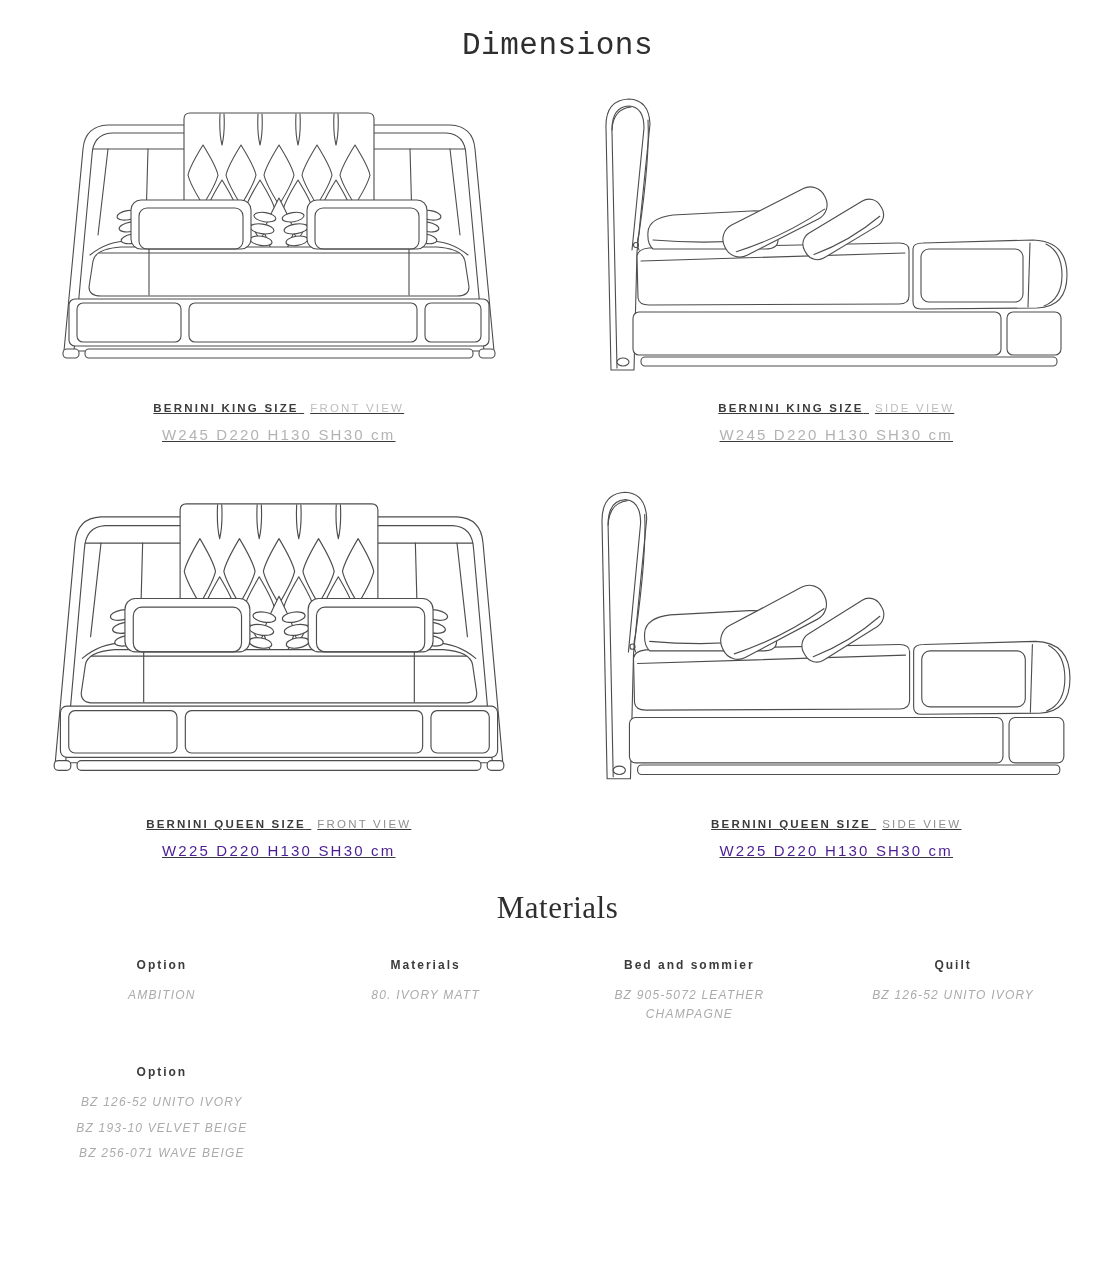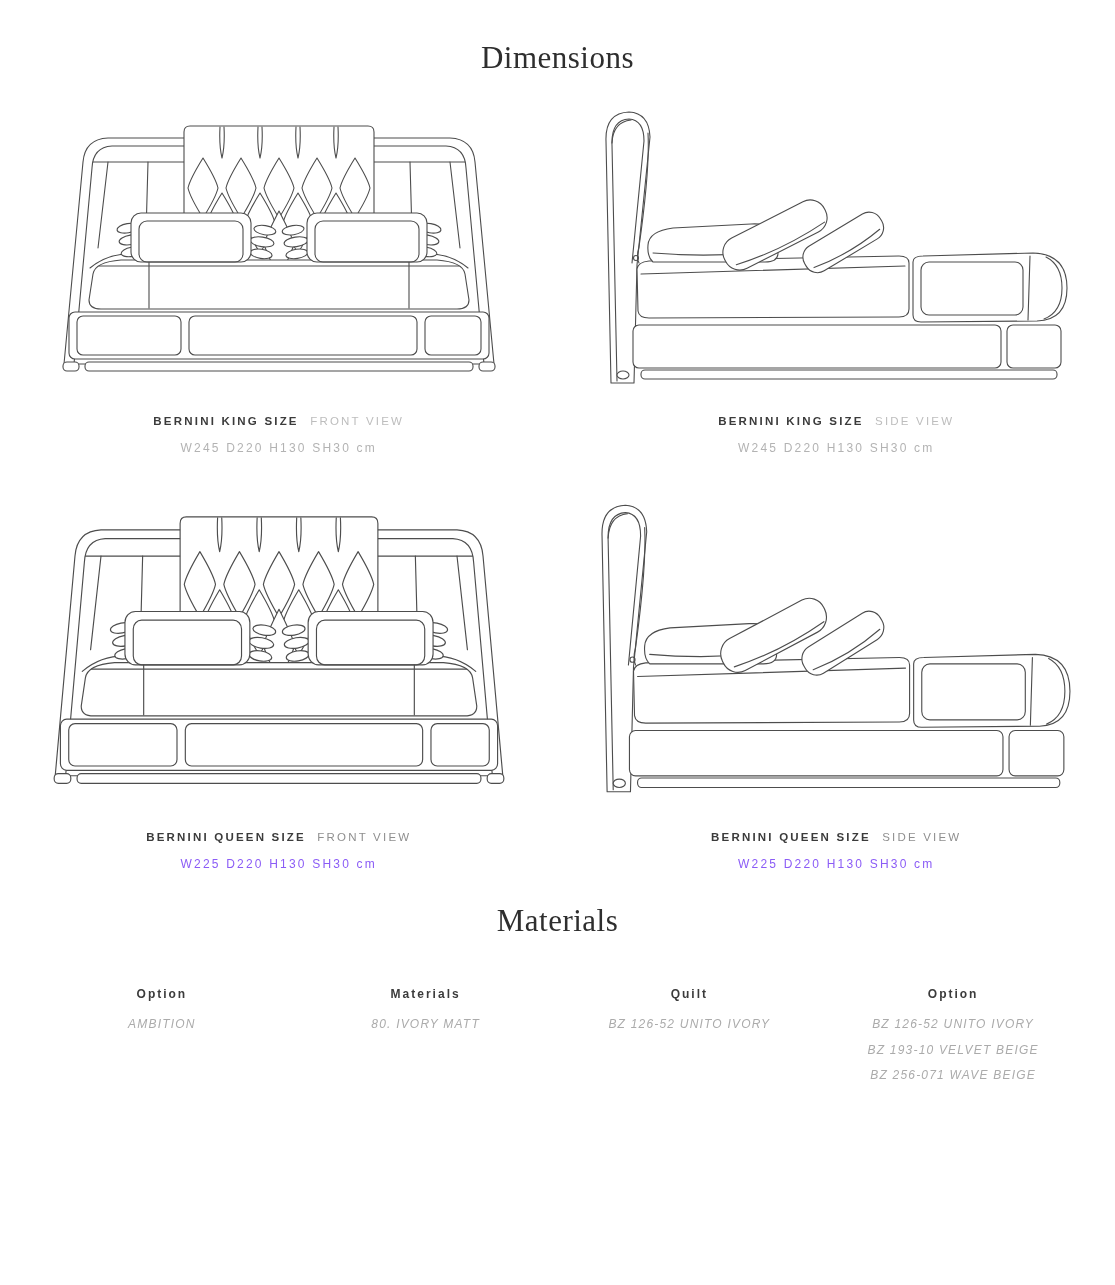--- a/index.html
+++ b/index.html
@@ -11,54 +11,55 @@
   }
   .serif-heading{
     font-family:"Liberation Serif","DejaVu Serif",serif;
     font-weight:400;
     font-size:31px;
     letter-spacing:0.5px;
     color:#2e2e2e;
     text-align:center;
     margin:0;
   }
-  h1.serif-heading{padding-top:40px;}
+  h1.serif-heading{padding-top:28px;font-family:Liberation Mono, monospace;}
   h2.serif-heading{margin-top:32px;}
 
   
   .figures-grid{
     display:grid;
     grid-template-columns:1fr 1fr;
     row-gap:28px;
     margin-top:12px;
+    text-decoration:underline;
   }
   .figure{display:flex;flex-direction:column;align-items:center;margin:0;}
   .fig-canvas{display:flex;align-items:center;justify-content:center;}
   .row1 .fig-canvas{height:318px;}
   .row2 .fig-canvas{height:330px;}
   .fig-cap{margin-top:8px;text-align:center;}
   .row2 .fig-cap{margin-top:17px;}
   .fig-line1{font-size:11.5px;line-height:14px;letter-spacing:2.2px;}
   .fig-name{font-weight:700;color:#3b3b3b;}
   .fig-view{font-weight:400;margin-left:6px;}
   .row-king .fig-view{color:#bdbdbd;}
   .row-queen .fig-view{color:#8f8f8f;}
-  .fig-dims{margin-top:13px;font-size:12px;line-height:14px;letter-spacing:2.2px;}
+  .fig-dims{margin-top:13px;font-size:15px;line-height:14px;letter-spacing:2.2px;}
   .row-king .fig-dims{color:#b3b3b3;}
-  .row-queen .fig-dims{color:#8b5cf6;}
+  .row-queen .fig-dims{color:#4c1d95;}
   svg.drawing{display:block;}
 
   
   .materials-grid{
     display:grid;
     grid-template-columns:repeat(4,1fr);
     row-gap:42px;
     align-items:start;
     padding:0 30px;
-    margin-top:48px;
+    margin-top:32px;
     padding-bottom:60px;
   }
   .mat-item{text-align:center;}
   .mat-label{
     font-weight:700;font-size:12px;line-height:14px;
     letter-spacing:2px;color:#3b3b3b;
   }
   .mat-values{margin-top:14px;font-style:italic;}
   .mat-value{
     font-size:12px;line-height:18.5px;
@@ -264,20 +265,26 @@
         </div>
       </div>
 
       <div class="mat-item">
         <div class="mat-label">Materials</div>
         <div class="mat-values">
           <div class="mat-value">80. IVORY MATT</div>
         </div>
       </div>
 
+      <div class="mat-item">
+        <div class="mat-label">Bed and sommier</div>
+        <div class="mat-values">
+          <div class="mat-value">BZ 905-5072 LEATHER CHAMPAGNE</div>
+        </div>
+      </div>
 
       <div class="mat-item">
         <div class="mat-label">Quilt</div>
         <div class="mat-values">
           <div class="mat-value">BZ 126-52 UNITO IVORY</div>
         </div>
       </div>
 
 
       <div class="mat-item">

